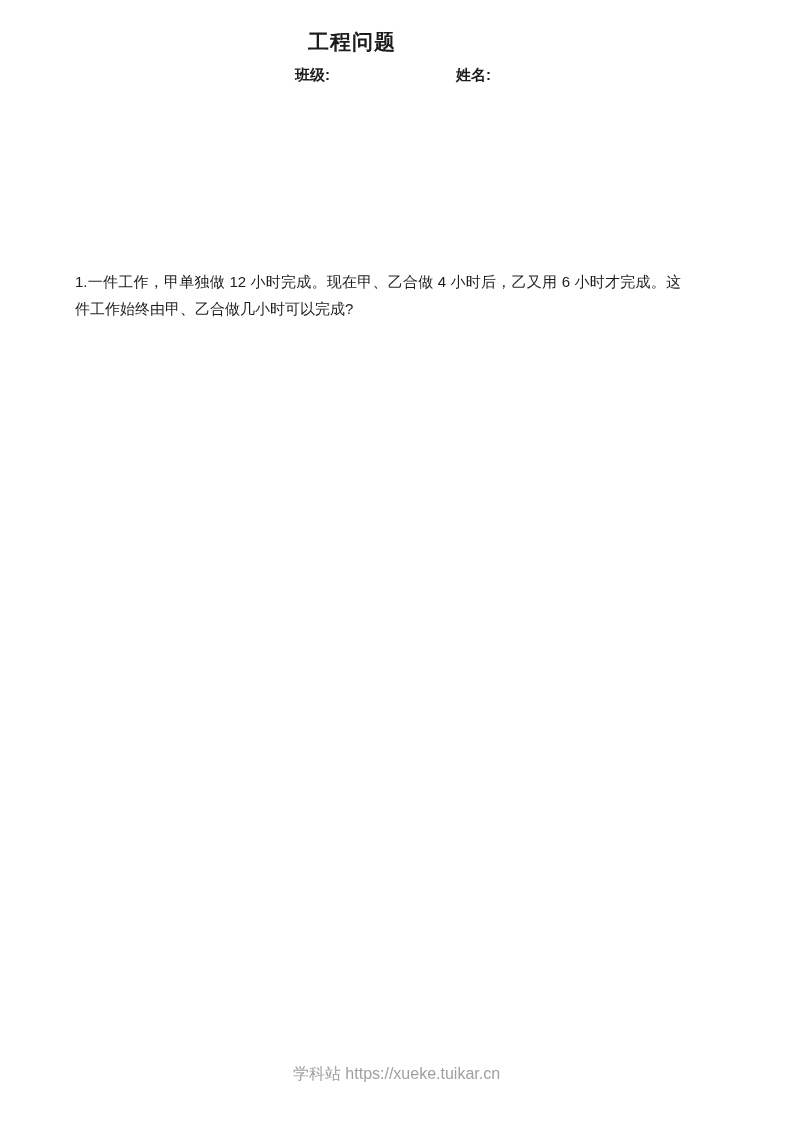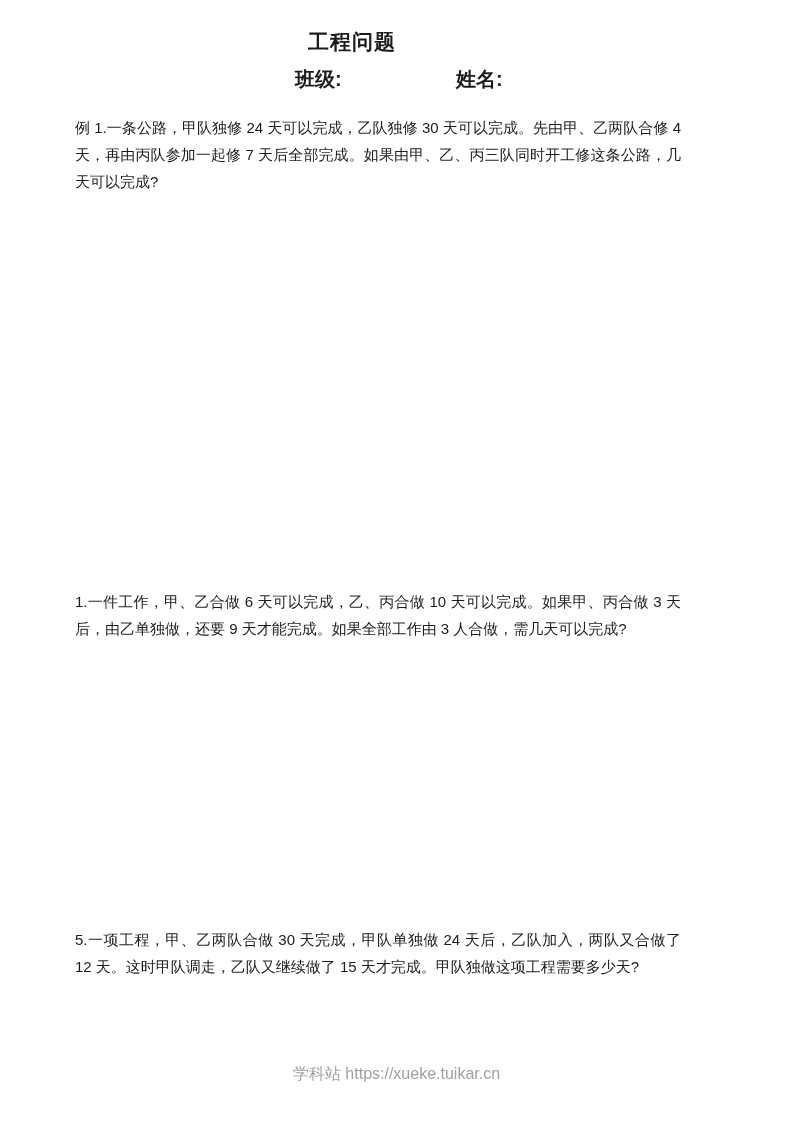--- a/index.html
+++ b/index.html
@@ -29,21 +29,21 @@
     width: 704px;
     margin: 0;
     text-align: center;
     font-size: 21px;
     font-weight: 700;
     letter-spacing: 1px;
   }
   .meta-label {
     position: absolute;
     top: 66px;
-    font-size: 20px;
+    font-size: 15px;
     font-weight: 600;
   }
   .meta-class { left: 295px; }
   .meta-name  { left: 413px; margin-left: 43px; }
   .problem {
     position: absolute;
     left: 75px;
     width: 606px;
     font-size: 15px;
     line-height: 27px;
@@ -72,24 +72,22 @@
 <body>
 
 <div class="page">
 
   <h1 class="title">工程问题</h1>
 
   <span class="meta-label meta-class">班级:</span>
 
   <span class="meta-label meta-name">姓名:</span>
 
-  <div class="problem p0">例 1.一条公路，甲队独修 24 天可以完成，乙队独修 30 天可以完成。先由甲、乙两队合修 4 天，再由丙队参加一起修 7 天后全部完成。如果由甲、乙、丙三队同时开工修这条公路，几天可以完成?</div>
+
+  <div class="problem p1">1.一件工作，甲单独做 12 小时完成。现在甲、乙合做 4 小时后，乙又用 6 小时才完成。这件工作始终由甲、乙合做几小时可以完成?</div>
 
 
 
-  <div class="problem p3">1.一件工作，甲、乙合做 6 天可以完成，乙、丙合做 10 天可以完成。如果甲、丙合做 3 天后，由乙单独做，还要 9 天才能完成。如果全部工作由 3 人合做，需几天可以完成?</div>
 
-
-  <div class="problem p5">5.一项工程，甲、乙两队合做 30 天完成，甲队单独做 24 天后，乙队加入，两队又合做了 12 天。这时甲队调走，乙队又继续做了 15 天才完成。甲队独做这项工程需要多少天?</div>
 
   <div class="footer">学科站 https://xueke.tuikar.cn</div>
 
 </div>
 
 </body></html>

